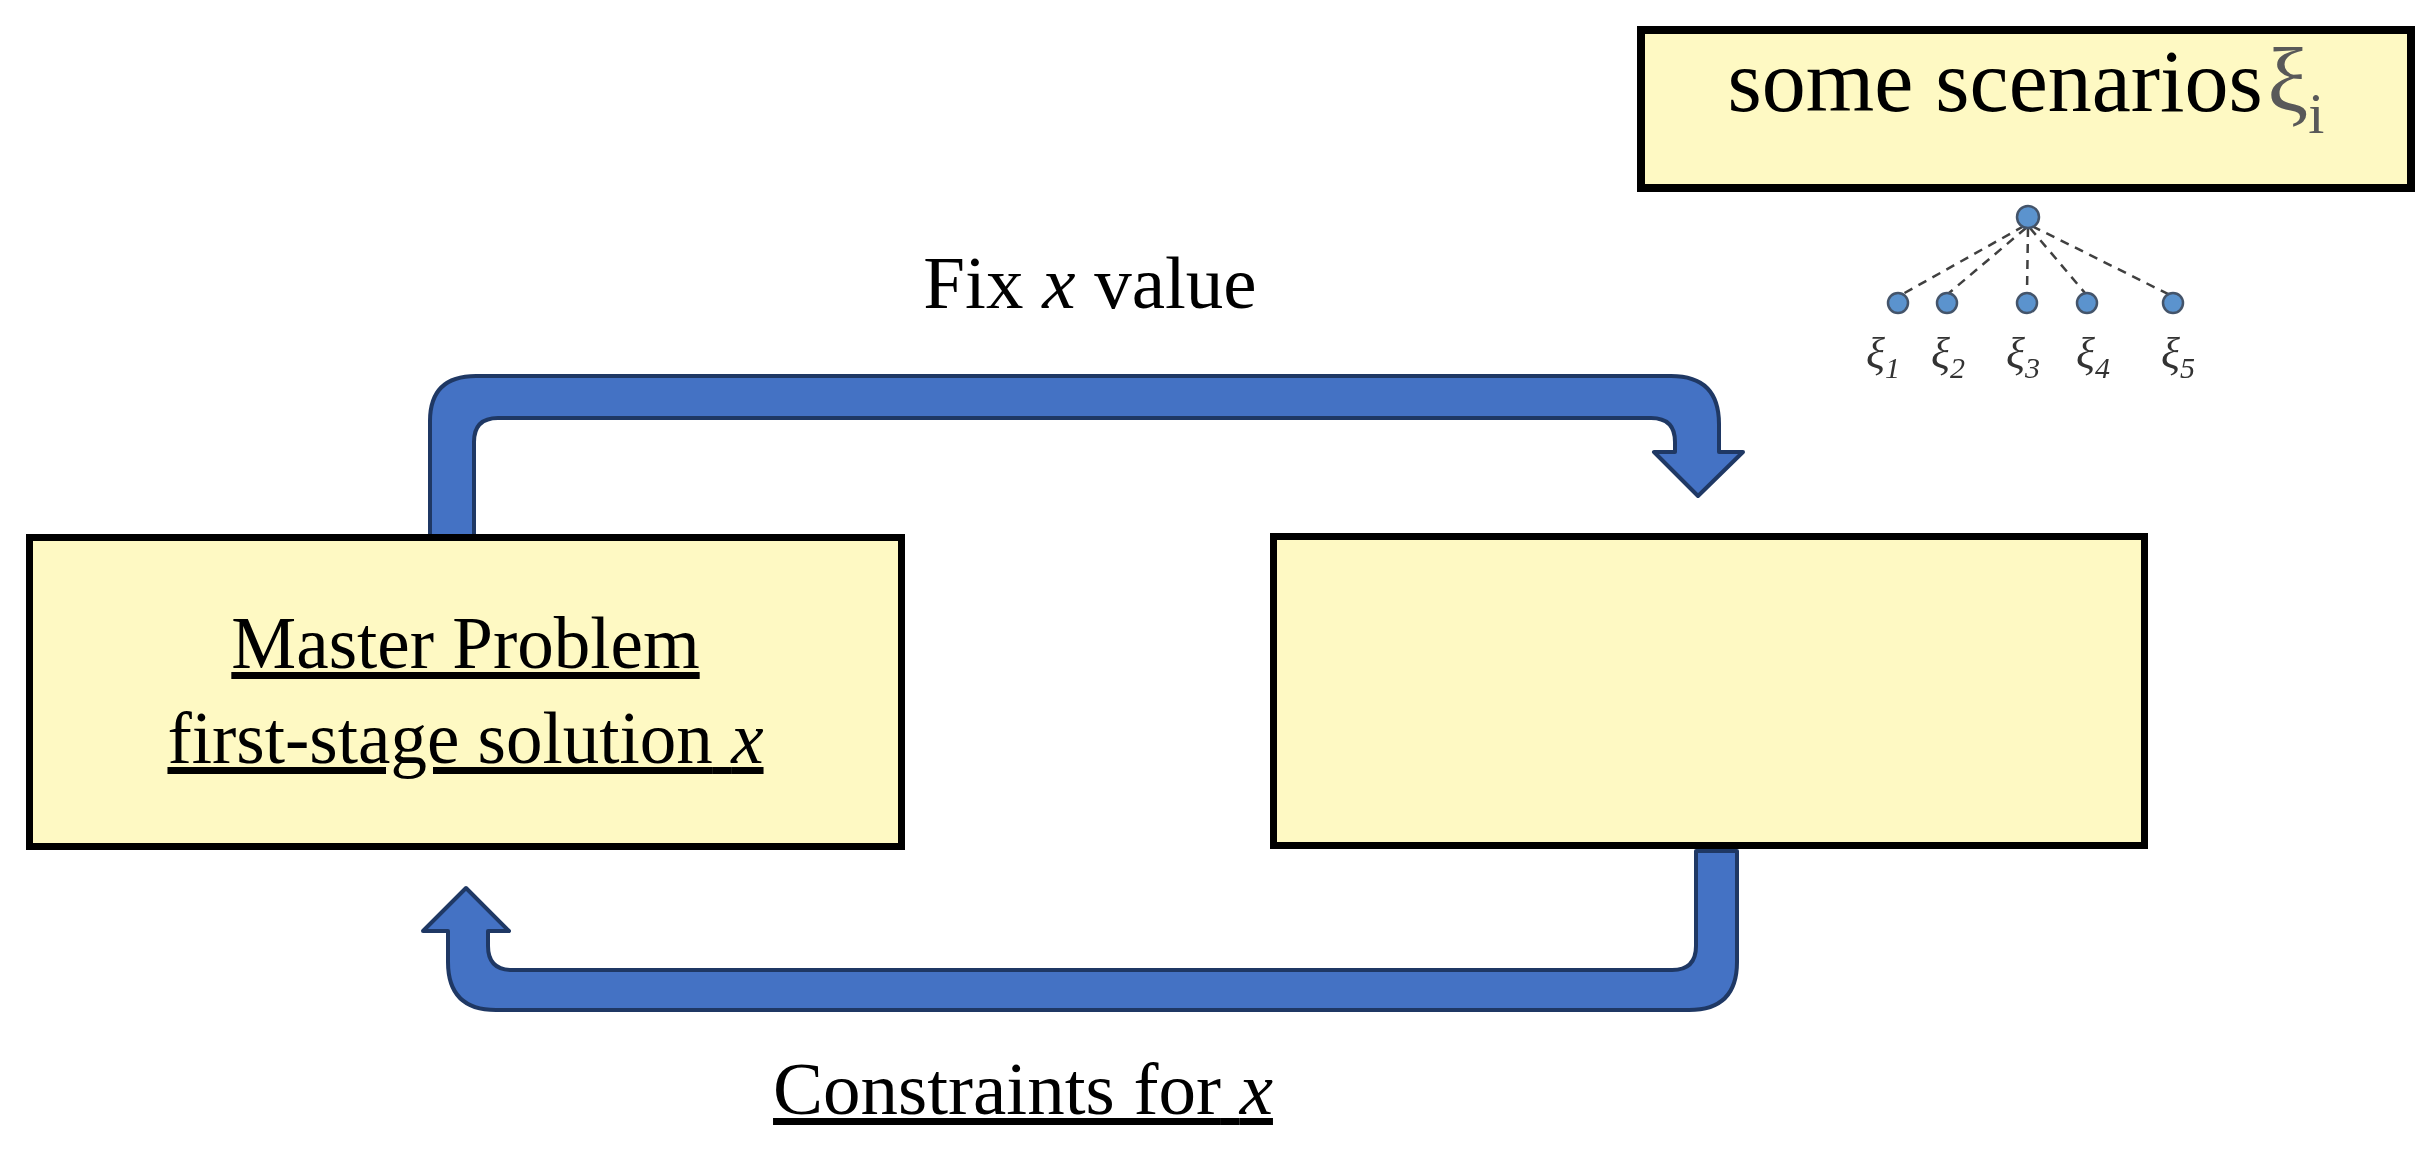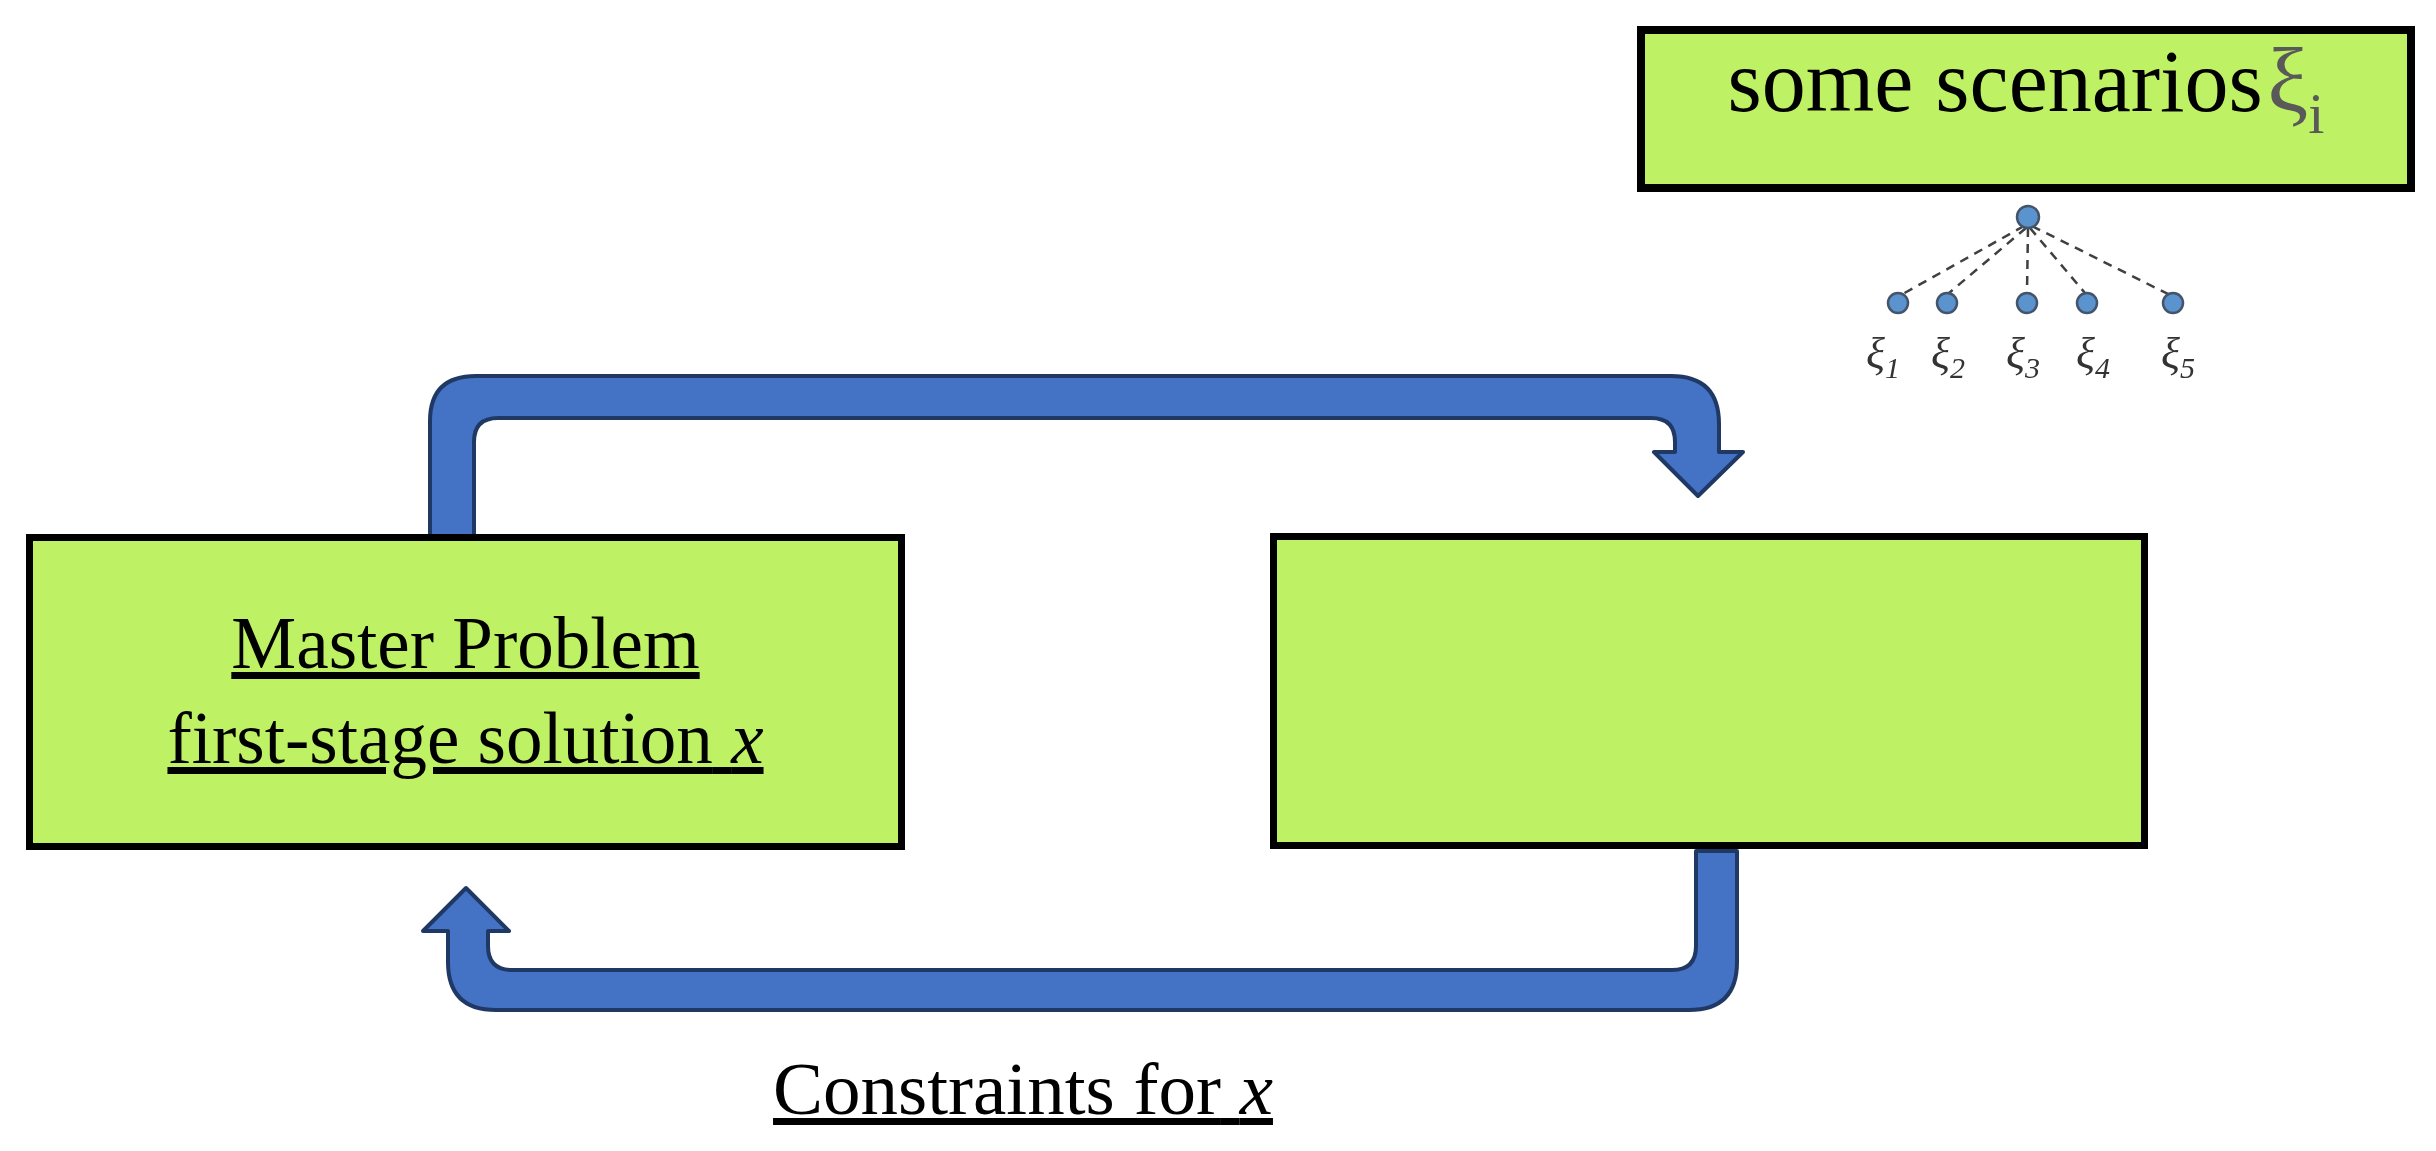--- a/index.html
+++ b/index.html
@@ -13,21 +13,21 @@
     overflow: hidden;
   }
   .diagram-svg {
     position: absolute;
     left: 0; top: 0;
     width: 2436px;
     height: 1151px;
   }
   .box {
     position: absolute;
-    background: #bef264;
+    background: #fef9c3;
     border: 7px solid #000000;
     box-sizing: border-box;
     display: flex;
     flex-direction: column;
     justify-content: center;
     align-items: center;
     text-align: center;
   }
   .box-master { left: 26px;  top: 534px; width: 879px; height: 316px; text-decoration: underline; }
   .box-sub    { left: 1270px; top: 533px; width: 878px; height: 316px; }
@@ -102,18 +102,23 @@
     <div class="box-line">Master Problem</div>
     <div class="box-line">
       <span>first-stage solution</span>
       <span class="var">x</span>
     </div>
   </div>
 
   <div class="box box-sub">
   </div>
 
+  <div class="flow-label label-fix">
+    <span>Fix</span>
+    <span class="var">x</span>
+    <span>value</span>
+  </div>
   <div class="flow-label label-constraints">
     <span>Constraints for</span>
     <span class="var">x</span>
   </div>
 
 </div>
 
 </body></html>

